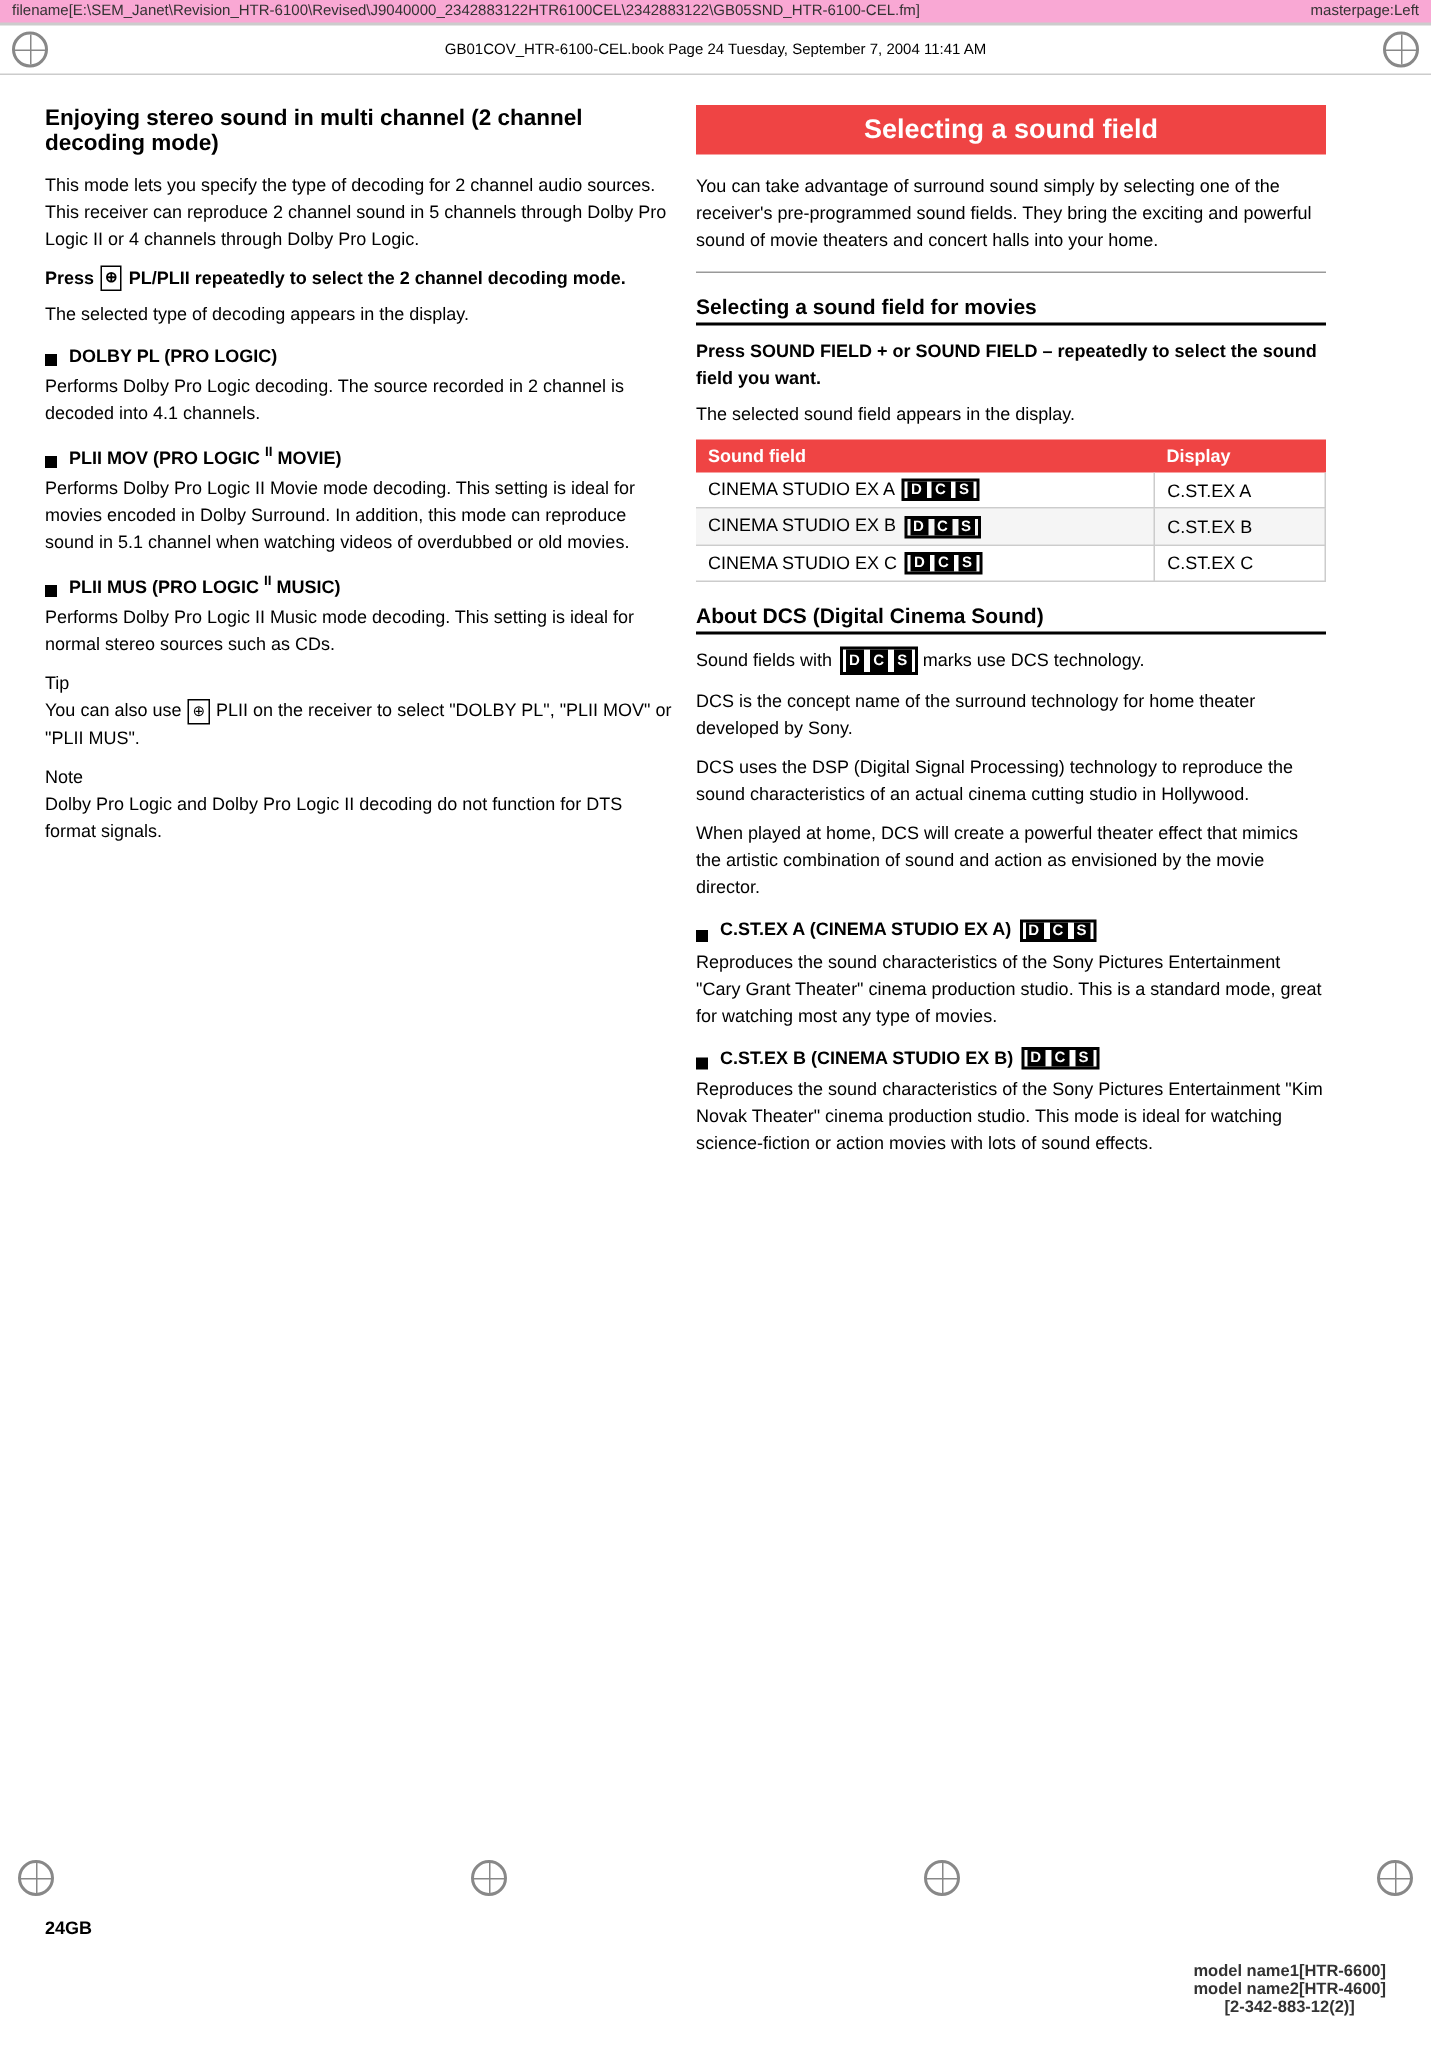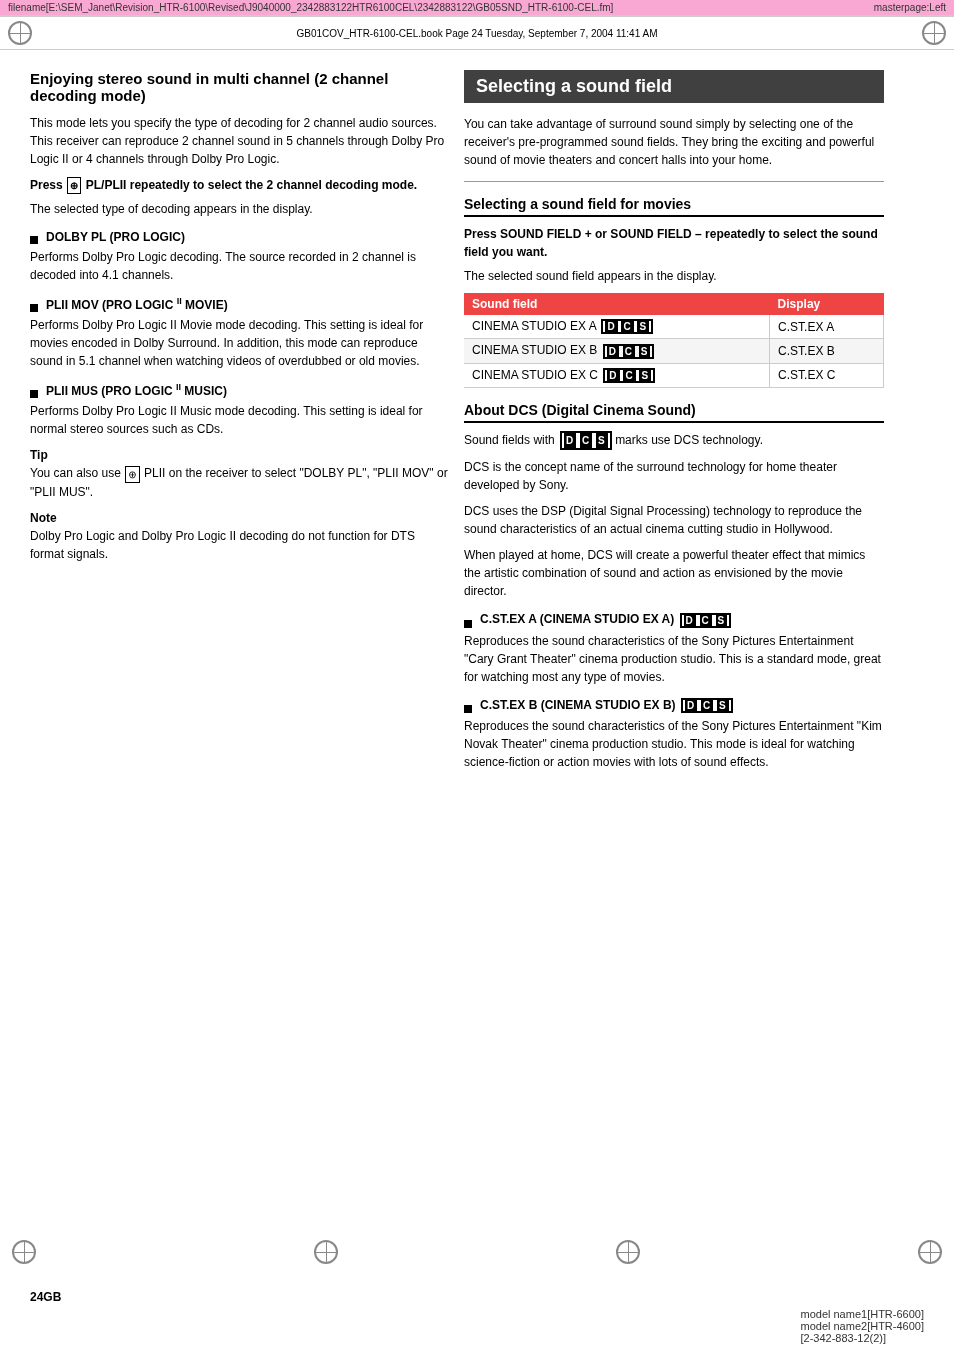--- a/index.html
+++ b/index.html
@@ -48,25 +48,26 @@
     
     .section-title {
       font-weight: bold;
       font-size: 15px;
       margin-bottom: 10px;
     }
 
     .section-title-highlighted {
       font-weight: bold;
       font-size: 18px;
-      background: #404040;
+      background: #ef4444;
       color: #fff;
       padding: 6px 12px;
       margin-bottom: 12px;
       display: block;
+      text-align: center;
     }
 
     .section-title-sub {
       font-weight: bold;
       font-size: 14px;
       margin-top: 14px;
       margin-bottom: 8px;
       border-bottom: 2px solid #000;
       padding-bottom: 3px;
     }
@@ -96,21 +97,21 @@
     .square-bullet {
       display: inline-block;
       width: 8px;
       height: 8px;
       background: #000;
       margin-right: 4px;
       flex-shrink: 0;
     }
 
     .tip-label, .note-label {
-      font-weight: bold;
+      font-weight: normal;
       font-size: 12px;
       margin-top: 10px;
       margin-bottom: 2px;
     }
 
     
     .dcs-badge {
       display: inline-flex;
       align-items: center;
       border: 2px solid #000;
@@ -147,34 +148,35 @@
       border-bottom: 1px solid #ccc;
       border-right: 1px solid #ccc;
     }
     .sound-table tr:nth-child(even) td {
       background: #f5f5f5;
     }
 
     
     .page-number {
       position: absolute;
-      bottom: 60px;
+      bottom: 72px;
       left: 30px;
       font-weight: bold;
       font-size: 12px;
     }
 
     
     .footer {
       position: absolute;
       bottom: 20px;
       right: 30px;
-      text-align: left;
+      text-align: center;
       font-size: 11px;
       color: #333;
+      font-weight: bold;
     }
 
     
     .divider {
       border: none;
       border-top: 1px solid #999;
       margin: 12px 0;
     }
 
     

